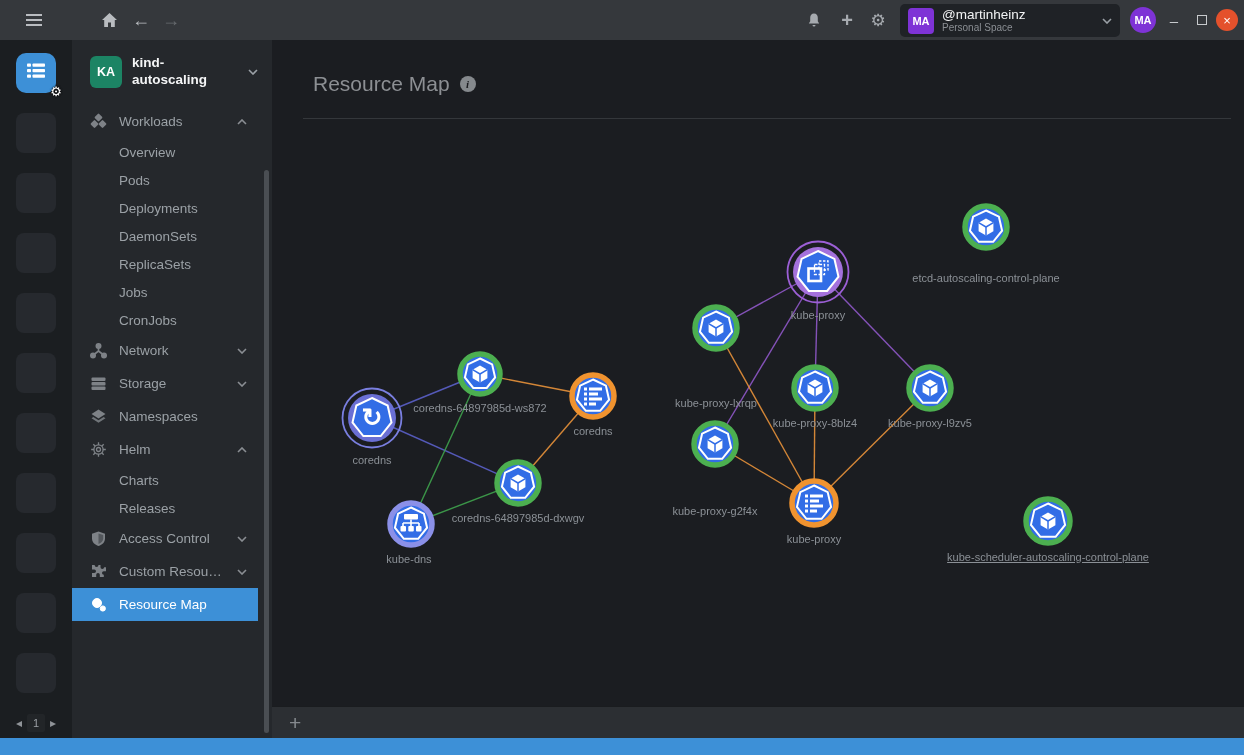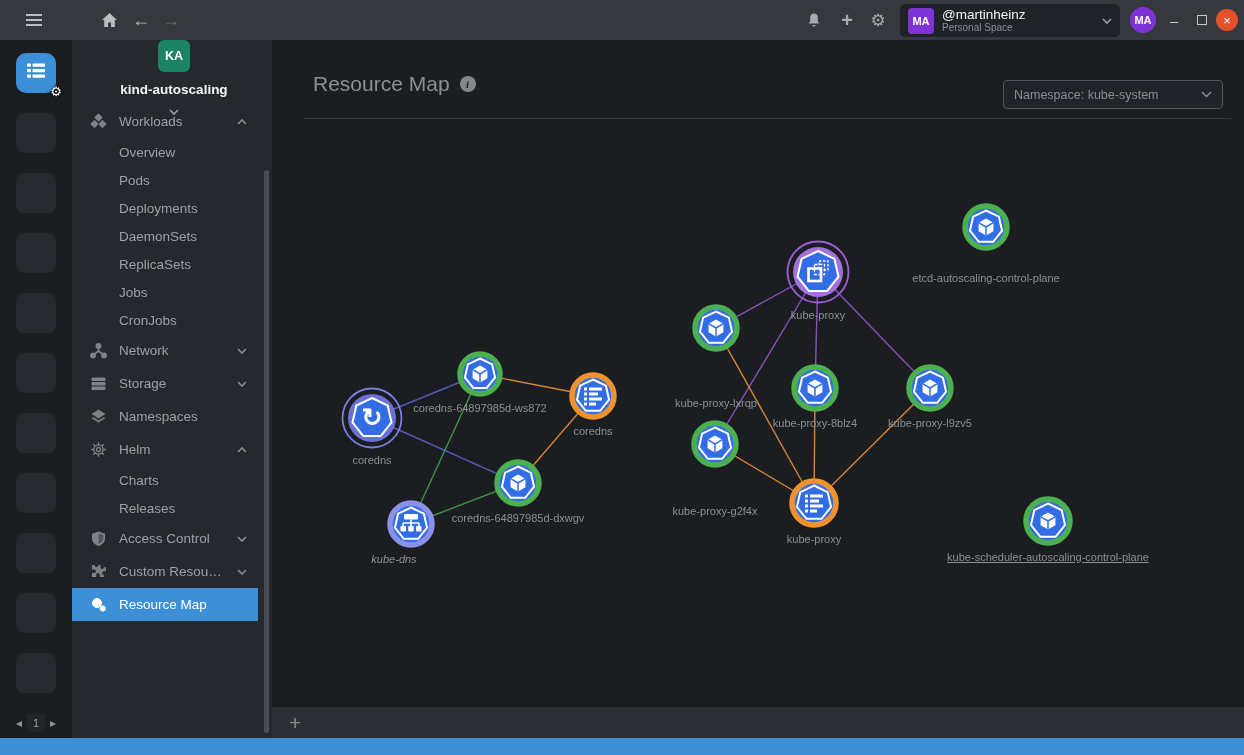--- a/index.html
+++ b/index.html
@@ -32,21 +32,21 @@
   .hotbar { position:absolute; left:0; top:40px; width:72px; height:698px; background:#1b1e21; z-index:20; }
   .hot-tile { position:absolute; left:16px; width:40px; height:40px; border-radius:8px; background:#26292e; }
   .hot-active { top:13px; background:#3d90d7; border-radius:10px; display:flex; align-items:center; justify-content:center; }
   .hot-gear { position:absolute; right:-6px; bottom:-6px; font-size:13px; color:#fff; text-shadow:0 0 2px #000,0 0 2px #000; }
   .hot-pager { position:absolute; left:0; bottom:6px; width:72px; display:flex; align-items:center; justify-content:center; gap:5px; font-size:11px; }
   .pager-arrow { color:#8f9398; font-size:12px; }
   .pager-page { width:18px; height:18px; background:#222528; color:#9ca0a5; display:flex; align-items:center; justify-content:center; border-radius:2px; font-size:11px; }
 
   
   .sidenav { position:absolute; left:72px; top:40px; width:200px; height:698px; background:#25282c; z-index:20; }
-  .cluster-head { position:absolute; left:0; top:0; width:200px; height:64px; display:flex; align-items:center; padding:0 14px 0 18px; gap:10px;flex-direction:column; }
+  .cluster-head { position:absolute; left:0; top:0; width:200px; height:64px; display:flex; align-items:center; padding:0 14px 0 18px; gap:10px; }
   .cluster-badge { width:32px; height:32px; border-radius:6px; background:#1c8464; color:#fff; font-weight:bold; font-size:12.5px; display:flex; align-items:center; justify-content:center; flex:none; }
   .cluster-name { flex:1; color:#f4f5f6; font-weight:bold; font-size:13.5px; line-height:1.25; word-break:break-word; }
   .nav-list { position:absolute; left:0; top:65px; width:200px; }
   .nav-row { display:flex; align-items:center; height:33px; padding:0 10px 0 18px; gap:12px; font-size:13.5px; color:#9ba1a6; width:186px; }
   .nav-row.sub { height:28px; padding-left:47px; }
   .nav-row.selected { background:#3d90d7; color:#fff; }
   .nav-row.selected .nav-ico svg * { stroke:#fff; fill:#fff; }
   .nav-ico { width:17px; height:17px; flex:none; display:flex; align-items:center; justify-content:center; font-size:15px; color:#7e8287; }
   .nav-label { flex:1; white-space:nowrap; overflow:hidden; }
   .nav-chev { flex:none; width:12px; display:flex; justify-content:center; }
@@ -311,28 +311,20 @@
     </div>
   <div class="nav-scrollbar"></div>
 </div>
 
 <div class="main">
   <div class="page-title">
     <span>Resource Map</span>
     <span class="info-icon">i</span>
   </div>
   <div class="title-divider"></div>
-  <div class="ns-select">
-    <span class="ns-val">Namespace: kube-system</span>
-    <span>
-      <svg class="chev-svg" width="11" height="7" viewBox="0 0 11 7">
-          <path d="M1 1 L5.5 5.5 L10 1" fill="none" stroke="#898d92" stroke-width="1.5"></path>
-        </svg>
-    </span>
-  </div>
   <svg class="map-edges" id="map-edges" width="972" height="666" viewBox="0 0 972 666">
       <line x1="100" y1="378" x2="208" y2="334" stroke="#5b60c9" stroke-width="1.4" opacity="0.9"></line>
       <line x1="100" y1="378" x2="246" y2="443" stroke="#5b60c9" stroke-width="1.4" opacity="0.9"></line>
       <line x1="139" y1="484" x2="208" y2="334" stroke="#3fa34d" stroke-width="1.4" opacity="0.9"></line>
       <line x1="139" y1="484" x2="246" y2="443" stroke="#3fa34d" stroke-width="1.4" opacity="0.9"></line>
       <line x1="321" y1="356" x2="208" y2="334" stroke="#e8923a" stroke-width="1.4" opacity="0.9"></line>
       <line x1="321" y1="356" x2="246" y2="443" stroke="#e8923a" stroke-width="1.4" opacity="0.9"></line>
       <line x1="546" y1="232" x2="444" y2="288" stroke="#9058c9" stroke-width="1.4" opacity="0.9"></line>
       <line x1="546" y1="232" x2="543" y2="348" stroke="#9058c9" stroke-width="1.4" opacity="0.9"></line>
       <line x1="546" y1="232" x2="658" y2="348" stroke="#9058c9" stroke-width="1.4" opacity="0.9"></line>
@@ -395,21 +387,21 @@
           <circle cx="24" cy="24" r="21" fill="#326de6" stroke="#8b90e8" stroke-width="5.5"></circle>
           <polygon points="24.00,7.50 36.90,13.71 40.09,27.67 31.16,38.87 16.84,38.87 7.91,27.67 11.10,13.71" fill="#326de6" stroke="#fff" stroke-width="2"></polygon>
           <g transform="translate(24,24)">
             <rect x="-7" y="-10" width="14" height="5.5" rx="1" fill="#fff"></rect>
             <path d="M0,-4.5 L0,-1 M-8,-1 L8,-1 M-8,-1 L-8,2 M0,-1 L0,2 M8,-1 L8,2" stroke="#fff" stroke-width="1.6" fill="none"></path>
             <rect x="-10.5" y="2" width="5.5" height="5.5" rx="1" fill="#fff"></rect>
             <rect x="-2.7" y="2" width="5.5" height="5.5" rx="1" fill="#fff"></rect>
             <rect x="5" y="2" width="5.5" height="5.5" rx="1" fill="#fff"></rect>
           </g>
         </svg></div>
-      <div class="node-label" style="left: 2px; top: 513px; font-style: italic;">kube-dns</div>
+      <div class="node-label" style="left: 17px; top: 513px;">kube-dns</div>
       <div class="map-node" style="left: 514px; top: 200px;"><svg width="64" height="64">
           <circle cx="32" cy="32" r="30.5" fill="none" stroke="#9c5fd6" stroke-width="1.8"></circle>
           <circle cx="32" cy="32" r="25" fill="#a471dc"></circle>
           <polygon points="32.00,11.00 48.42,18.91 52.47,36.67 41.11,50.92 22.89,50.92 11.53,36.67 15.58,18.91" fill="#326de6" stroke="#fff" stroke-width="2"></polygon>
           <g transform="translate(32,32)" fill="none" stroke="#fff">
             <rect x="1" y="-11" width="9" height="9" stroke-width="1.3" stroke-dasharray="2.4,1.6"></rect>
             <rect x="-3.5" y="-7.5" width="10" height="10" stroke-width="1.3" stroke-dasharray="3,1.6"></rect>
             <rect x="-9.5" y="-3.5" width="12.5" height="12.5" stroke-width="2.6"></rect>
           </g>
         </svg></div>

